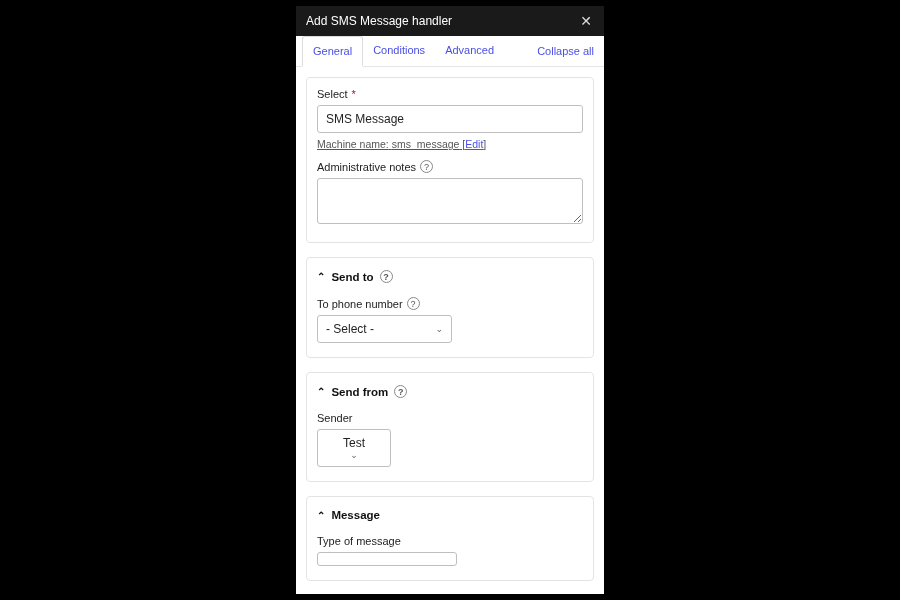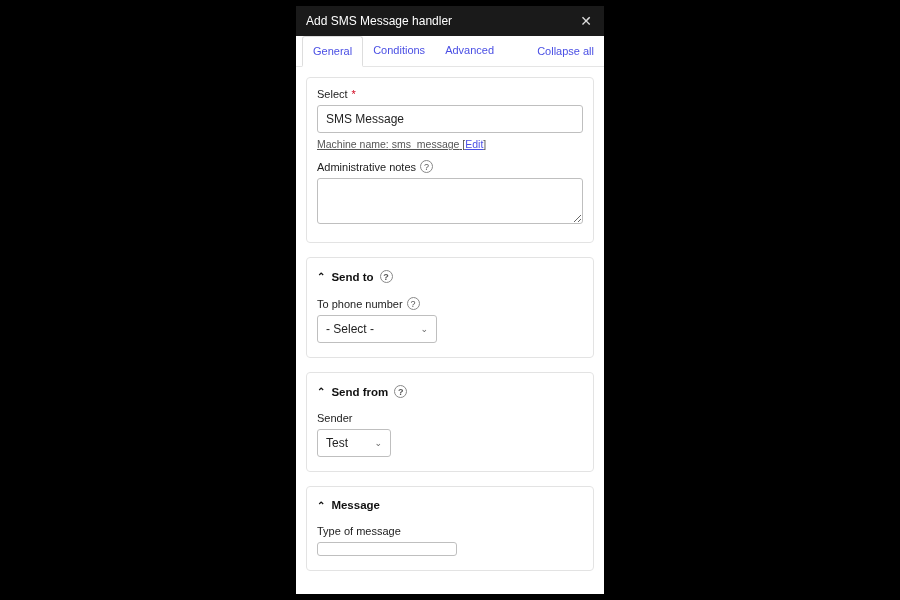--- a/index.html
+++ b/index.html
@@ -124,23 +124,23 @@
     }
     textarea {
       resize: vertical;
       height: 46px;
     }
     .select {
       display: flex;
       justify-content: space-between;
       align-items: center;
       cursor: pointer;
-      width: 120px;
-    }
-    .select.small { width: 74px; }
+      width: 135px;
+    }
+    .select.small { width: 74px; flex-direction: column; }
     .select.med { width: 140px; }
     .select .caret {
       font-size: 9px;
       color: #666;
     }
     .hint {
       font-size: 10.5px;
       color: #555;
       margin-top: 5px;
       text-decoration: underline;

